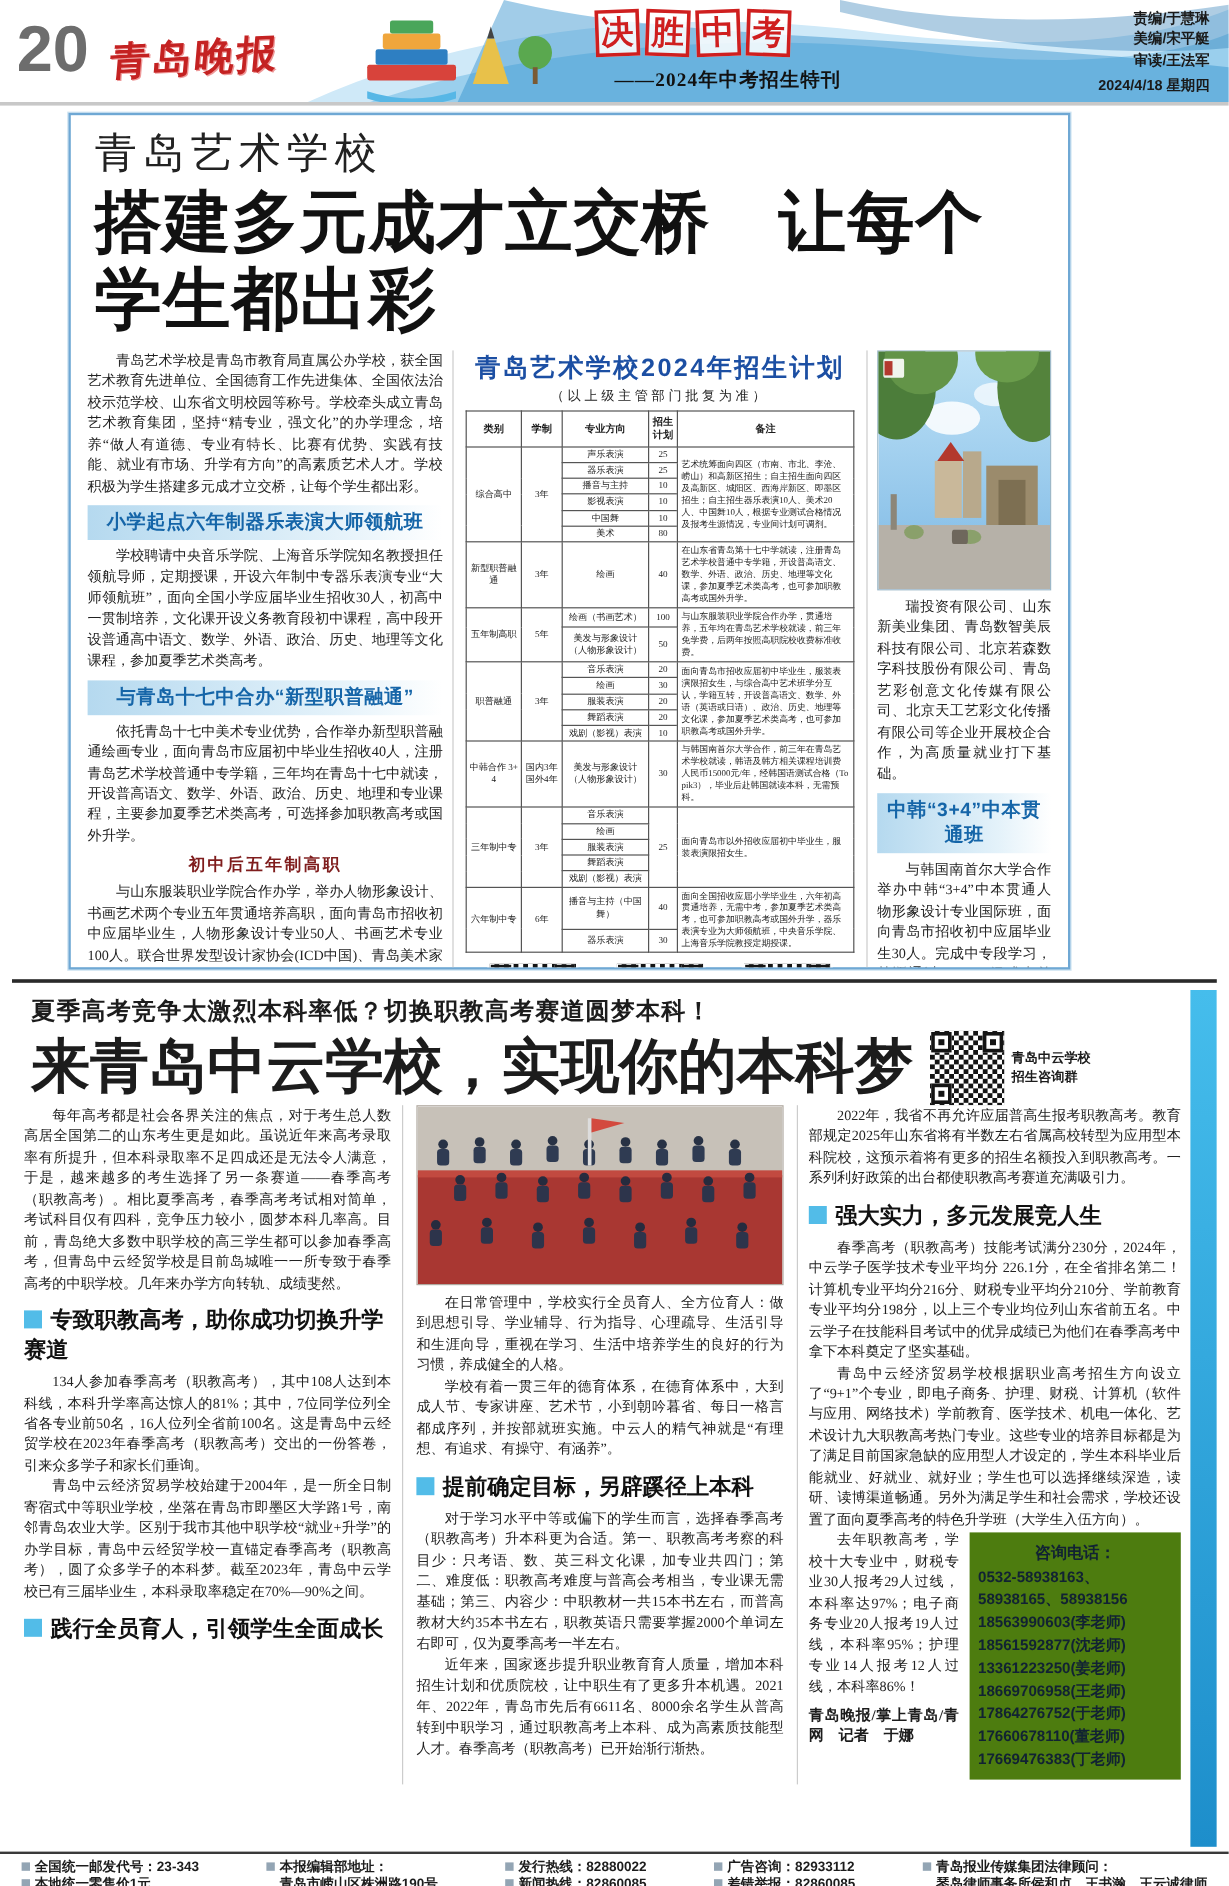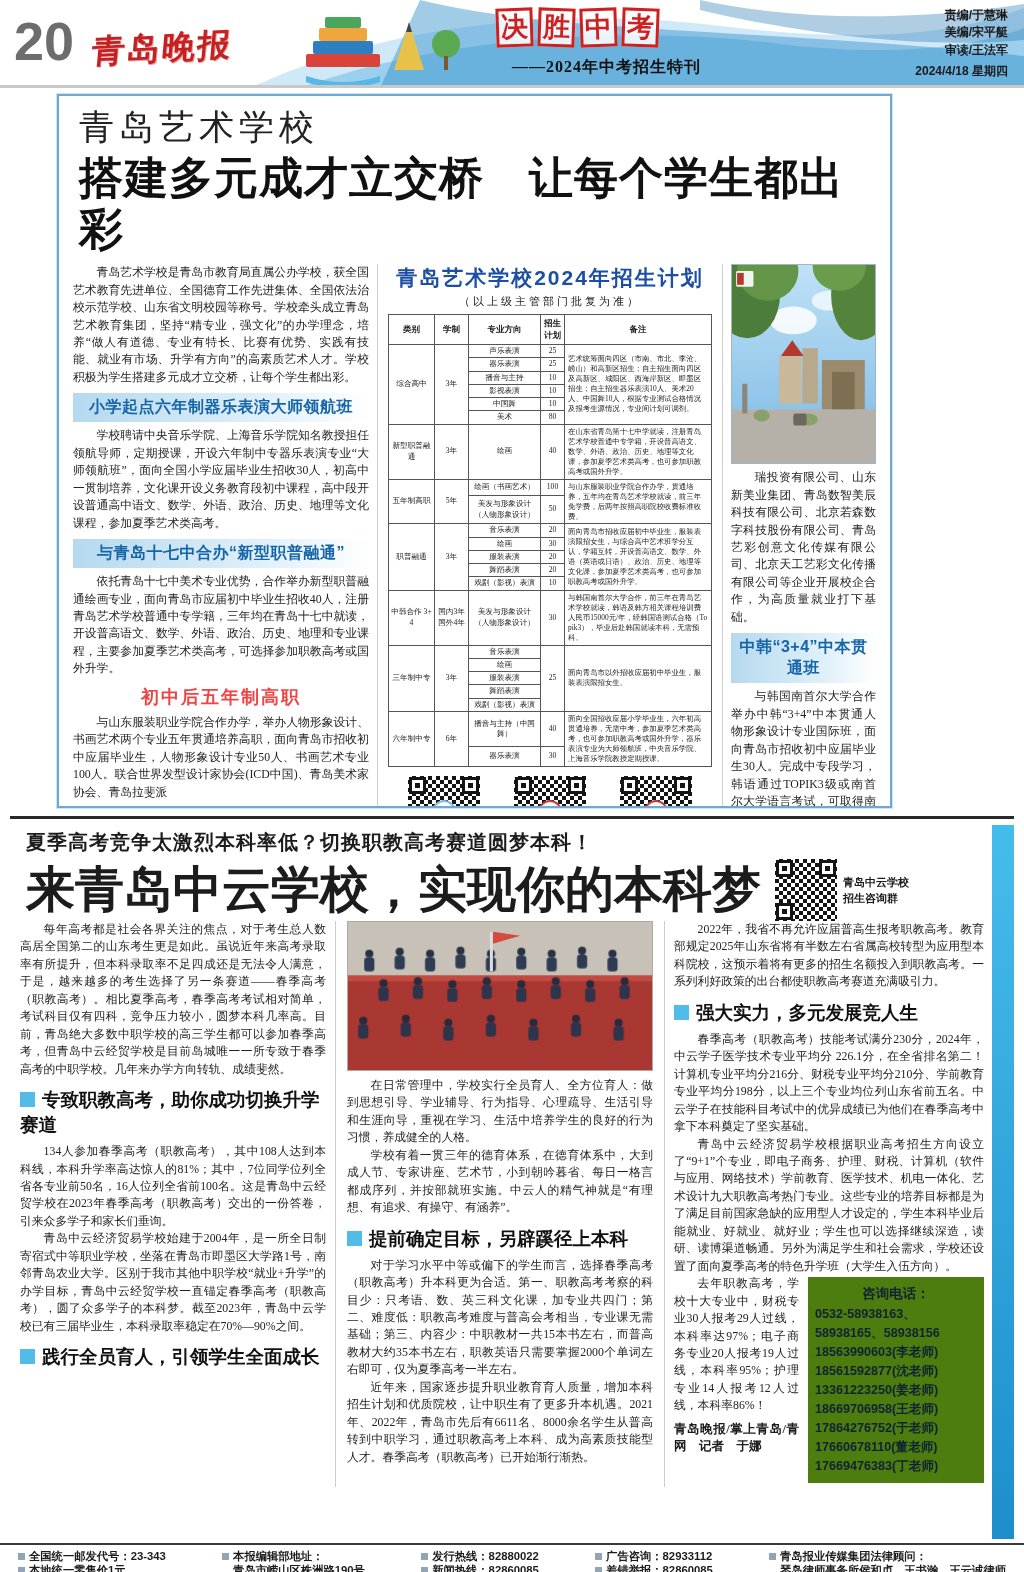--- a/index.html
+++ b/index.html
@@ -13,28 +13,28 @@
 .jszk{position:absolute;left:496px;top:8px;display:flex;gap:5px}
 .jszk span{display:inline-block;border:3px solid #cf1f1f;color:#cf1f1f;font-weight:900;font-size:27px;line-height:1;padding:3px 2px;background:rgba(255,255,255,.85);font-family:"Liberation Sans","DejaVu Sans",sans-serif}
 .jszk span:nth-child(odd){transform:rotate(-2deg)}
 .jszk span:nth-child(even){transform:rotate(2deg)}
 .banner-sub{position:absolute;left:512px;top:57px;font-size:16px;font-weight:bold;color:#111;letter-spacing:1px}
 .staff{position:absolute;right:16px;top:7px;text-align:right;font-size:12px;font-weight:bold;color:#1a1a1a;line-height:1.45;font-family:"Liberation Sans","DejaVu Sans",sans-serif}
 .staff .date{margin-top:4px}
 
 .art1{position:absolute;left:57px;top:94px;width:835px;height:714px;border:2px solid #6fa8d4;box-shadow:0 0 0 1px #cfe4f2;padding:8px 14px 16px;overflow:hidden;background:#fff}
 .a1-school{font-size:35px;color:#222;letter-spacing:5px;font-family:"Liberation Sans","DejaVu Sans",sans-serif;margin-left:6px}
-.a1-head{font-size:44px;font-weight:900;color:#111;font-family:"Liberation Sans","DejaVu Sans",sans-serif;letter-spacing:1px;margin:2px 0 10px 6px;line-height:1.15}
+.a1-head{font-size:56px;font-weight:900;color:#111;font-family:"Liberation Sans","DejaVu Sans",sans-serif;letter-spacing:1px;margin:2px 0 10px 6px;line-height:1.15}
 .a1-cols{display:flex}
 .a1-left{width:296px}
 .a1-mid{width:346px;border-left:1px solid #ccc;border-right:1px solid #ccc;padding:0 10px;margin:0 8px}
 .a1-right{width:272px;flex:1}
 p.body{font-size:11.8px;line-height:1.48;text-align:justify;text-justify:inter-character;text-indent:2em;color:#222}
 .strip{background:linear-gradient(90deg,#b5d9ef,#e4f2fa 70%,#fff);color:#1565a8;font-weight:bold;font-family:"Liberation Sans","DejaVu Sans",sans-serif;font-size:16px;padding:4px 4px;margin:7px 0 5px;text-align:center;letter-spacing:.5px}
-.h-plain{color:#ef4444;font-weight:bold;font-family:"Liberation Sans","DejaVu Sans",sans-serif;font-size:18px;text-align:center;margin:7px 0 5px;letter-spacing:2px}
+.h-plain{color:#7f1d1d;font-weight:bold;font-family:"Liberation Sans","DejaVu Sans",sans-serif;font-size:14px;text-align:center;margin:7px 0 5px;letter-spacing:2px}
 .tbl-title{color:#1c4fa3;font-weight:900;font-family:"Liberation Sans","DejaVu Sans",sans-serif;font-size:21px;text-align:center;letter-spacing:2px}
 .tbl-sub{text-align:center;font-size:11px;letter-spacing:3px;color:#222;margin:2px 0 5px}
 table.plan{width:100%;border-collapse:collapse;font-size:7.6px;line-height:1.35;table-layout:fixed}
 .plan th,.plan td{border:1px solid #555;padding:1px 2px;text-align:center;vertical-align:middle;word-break:break-all}
 .plan th{font-weight:bold;font-size:8.5px;padding:3px 1px}
 .plan td.note{text-align:left;padding:2px 3px;font-size:7.4px}
 .qr-row{display:flex;justify-content:space-between;margin-top:9px;padding:0 4px}
 .qr-item{text-align:center;width:33%}
 .qr{width:72px;height:72px;margin:0 auto;position:relative;background:conic-gradient(#141414 25%,#fff 0 50%,#141414 0 75%,#fff 0) 0 0/8px 8px;outline:2px solid #fff;box-shadow:0 0 0 1px #bbb}
 .qr .fp{position:absolute;width:17px;height:17px;border:3px solid #141414;background:#fff}

